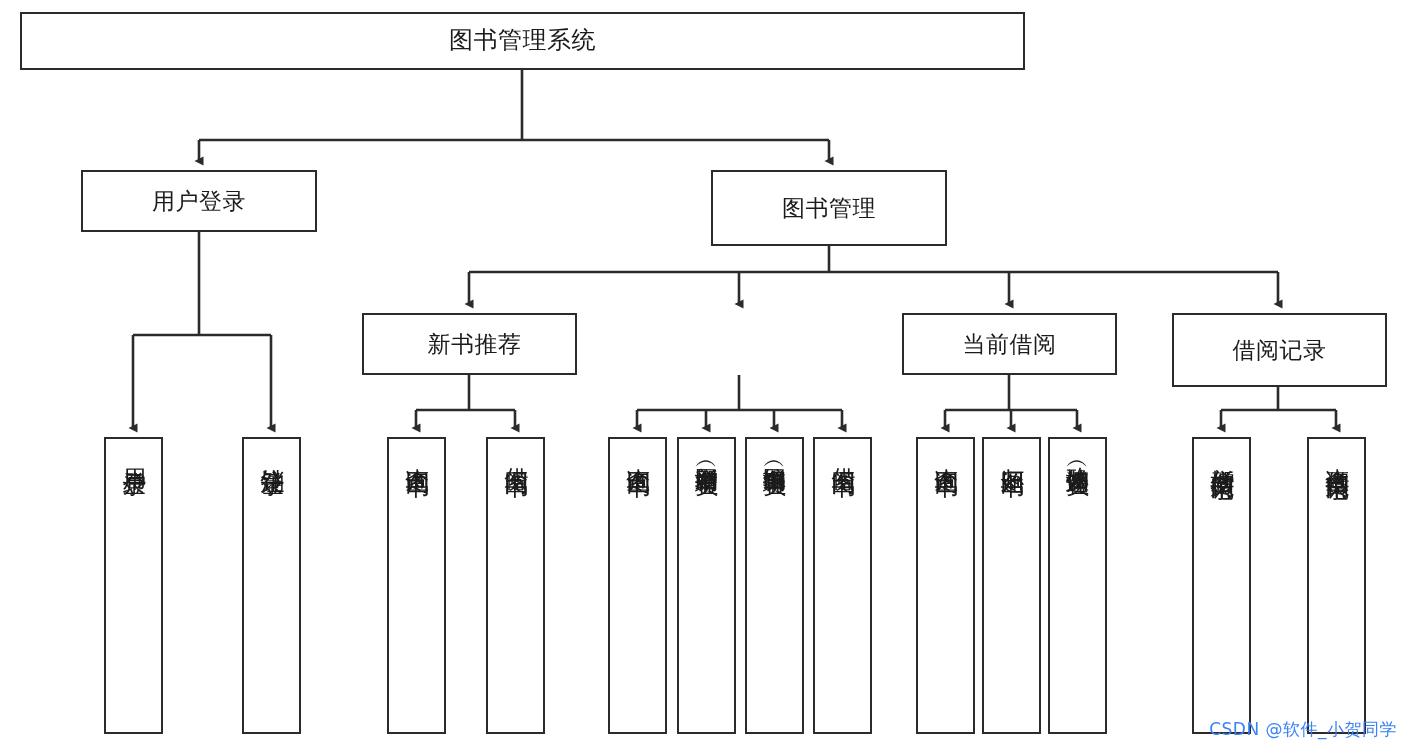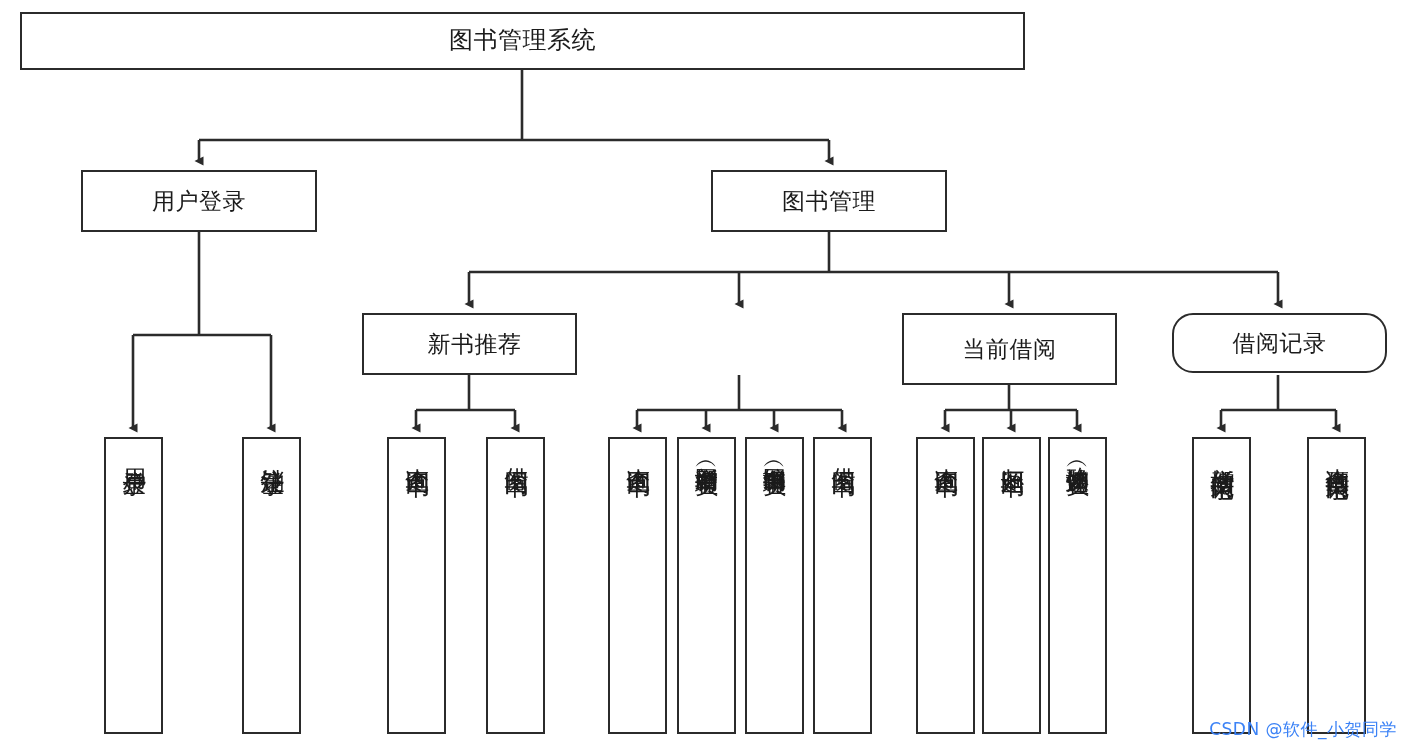--- a/index.html
+++ b/index.html
@@ -117,34 +117,34 @@
   </svg>
 
   <div class="node h-node root" style="left:20px;top:12px;width:1005px;height:58px;">
     <span class="lbl">图书管理系统</span>
   </div>
 
   <div class="node h-node" style="left:81px;top:170px;width:236px;height:62px;">
     <span class="lbl">用户登录</span>
   </div>
 
-  <div class="node h-node" style="left:711px;top:170px;width:236px;height:62px;">
+  <div class="node h-node" style="left:711px;top:170px;width:236px;height:76px;">
     <span class="lbl">图书管理</span>
   </div>
 
   <div class="node h-node" style="left:362px;top:313px;width:215px;height:62px;padding-left:10px;">
     <span class="lbl">新书推荐</span>
   </div>
 
 
-  <div class="node h-node" style="left:902px;top:313px;width:215px;height:72px;">
+  <div class="node h-node" style="left:902px;top:313px;width:215px;height:62px;">
     <span class="lbl">当前借阅</span>
   </div>
 
-  <div class="node h-node" style="left:1172px;top:313px;width:215px;height:60px;border-radius:21px;">
+  <div class="node h-node" style="left:1172px;top:313px;width:215px;height:74px;">
     <span class="lbl">借阅记录</span>
   </div>
 
   <div class="node v-node" style="left:104px;top:437px;width:59px;height:297px;">
     <span class="lbl">用户登录</span>
   </div>
 
   <div class="node v-node" style="left:242px;top:437px;width:59px;height:297px;">
     <span class="lbl">注销登录</span>
   </div>

